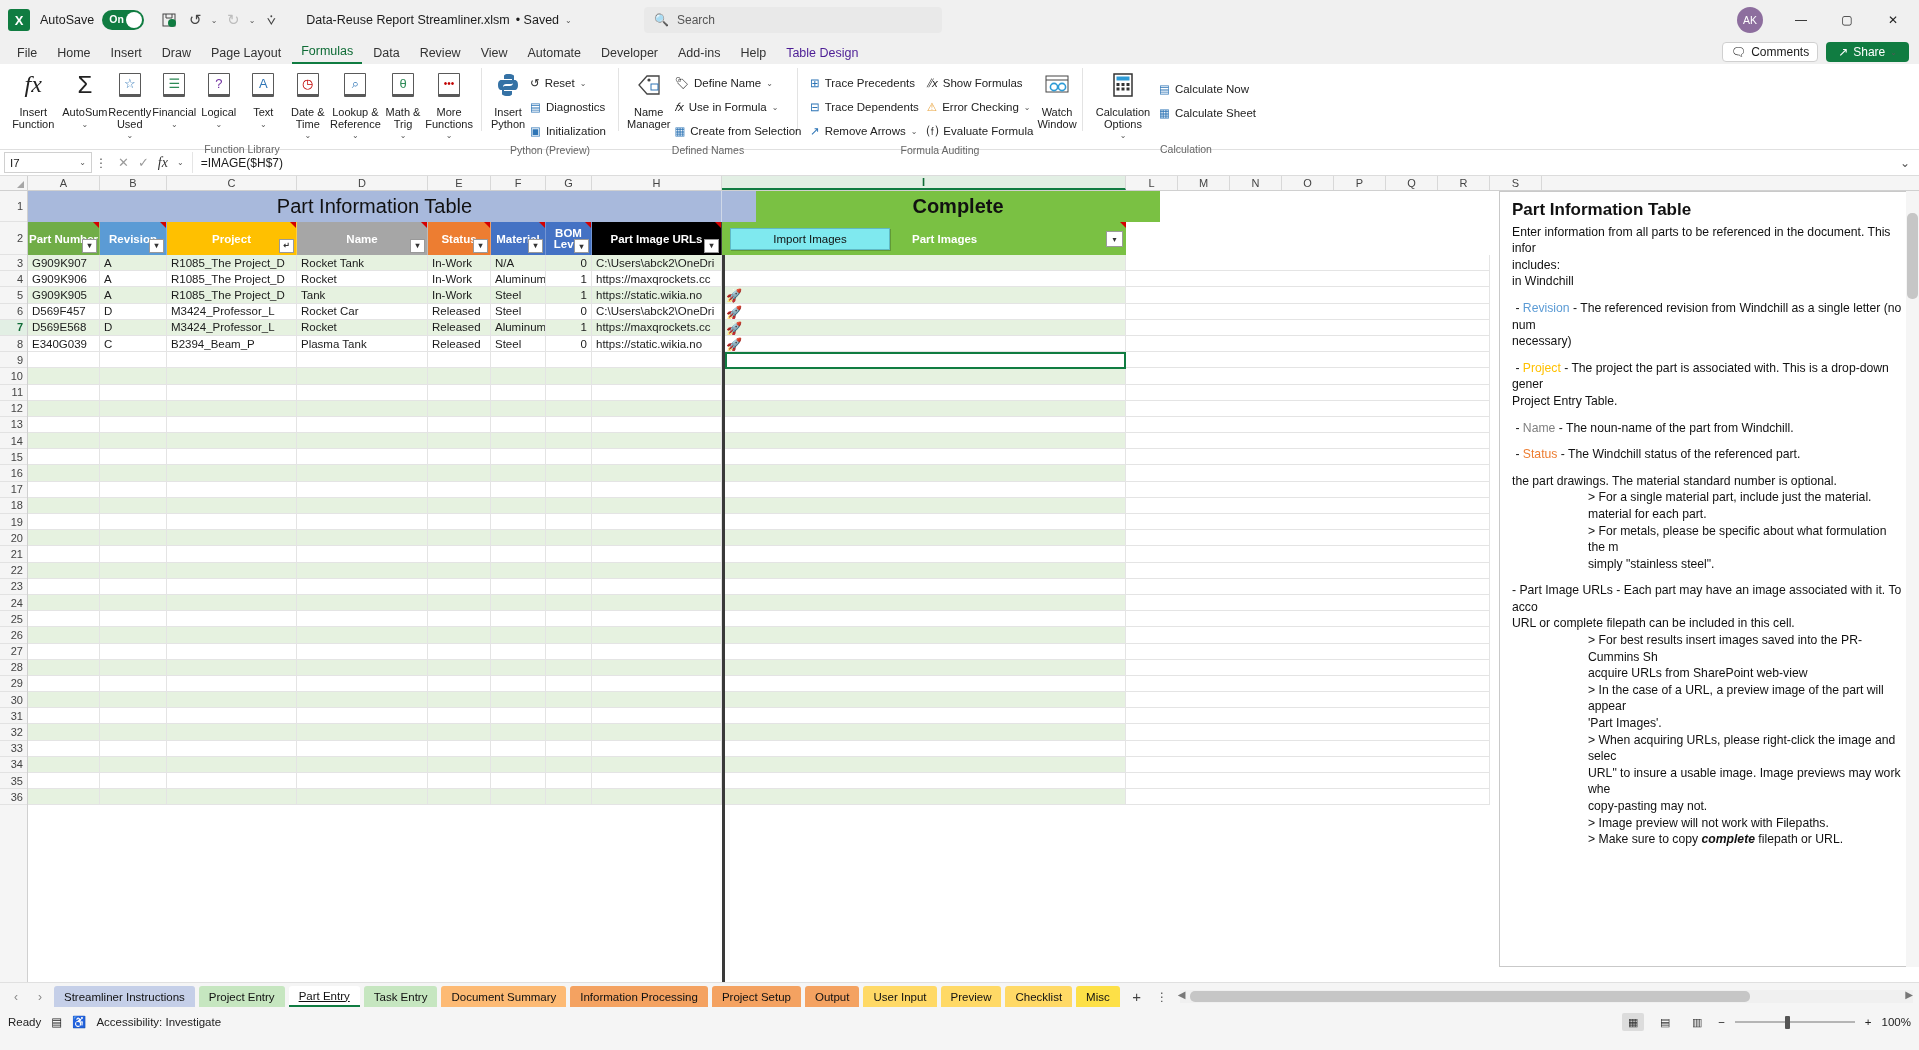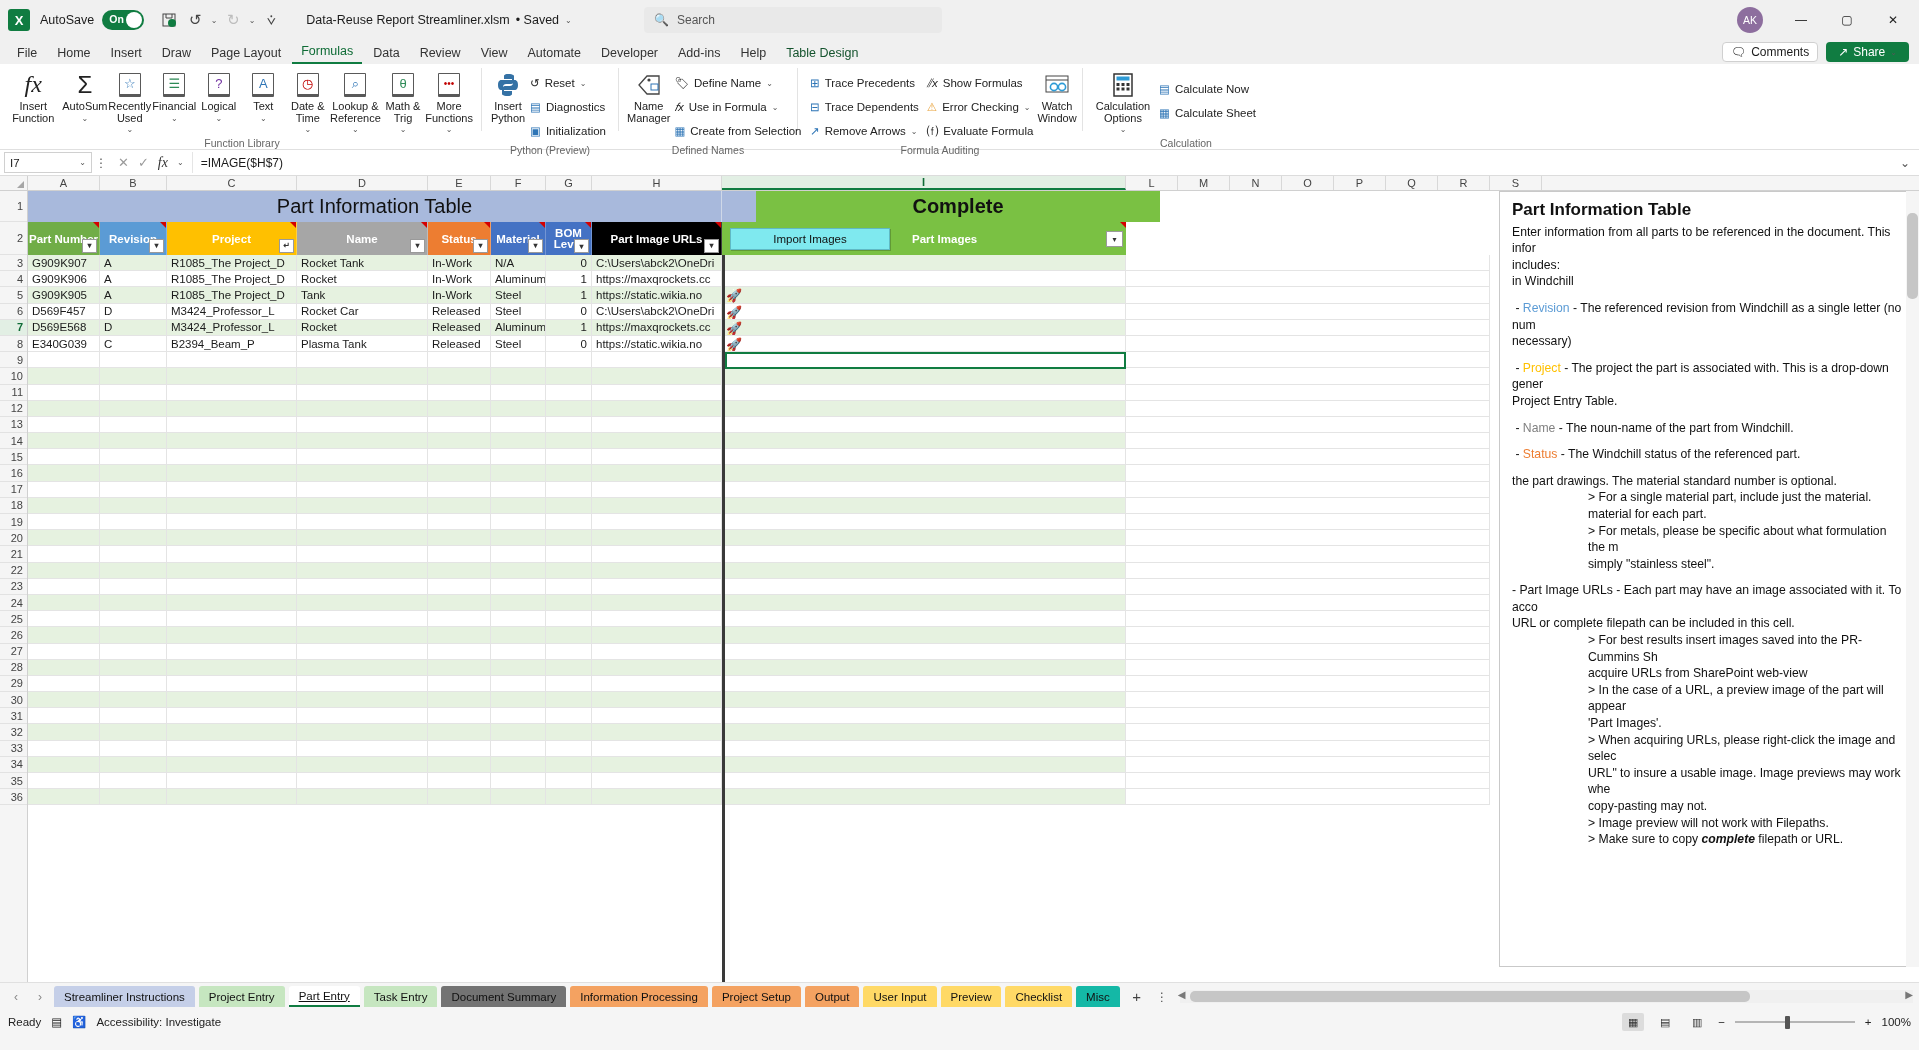--- a/index.html
+++ b/index.html
@@ -26,34 +26,34 @@
                border-radius:4px; display:flex; align-items:center; padding:0 10px; gap:8px; font-size:12px; color:#555;}
   .win-right { position:absolute; right:4px; top:0; height:40px; display:flex; align-items:center; gap:2px;}
   .avatar { width:26px; height:26px; border-radius:50%; background:#8d6e9e; color:#fff; font-size:10.5px;
             display:flex; align-items:center; justify-content:center; margin-right:14px;}
   .wbtn { width:44px; height:40px; display:flex; align-items:center; justify-content:center; font-size:12px; color:#222;}
 
   
   .ribbon-tabs { height:24px; background:#f0f0f0; display:flex; align-items:flex-end; padding-left:8px; gap:2px; font-size:12.5px;}
   .rtab { padding:2px 9px 4px; color:#333; white-space:nowrap;}
   .rtab.active { color:#0e6b35; font-weight:400; border-bottom:2px solid #107c41; }
-  .rtab.tabledesign { color:#14532d; }
+  .rtab.tabledesign { color:#4c1d95; }
   .tabs-right { margin-left:auto; display:flex; align-items:center; gap:8px; padding-right:10px; padding-bottom:2px;}
   .comments-btn { border:1px solid #d0d0d0; background:#fff; border-radius:4px; padding:2px 8px; font-size:12px; display:flex; gap:5px; align-items:center;}
   .share-btn { background:#107c41; color:#fff; border-radius:4px; padding:3px 12px; font-size:12px; display:flex; gap:5px; align-items:center;}
 
   
   .ribbon { height:86px; background:#fff; border-bottom:1px solid #e0e0e0; display:flex; position:relative; padding-left:6px;}
   .rgroup { display:flex; flex-direction:column; height:86px; position:relative; padding:0 5px;}
   .rgroup .grow { display:flex; flex:1; align-items:flex-start; padding-top:3px; }
   .glabel { text-align:center; font-size:10.5px; color:#666; height:14px; line-height:14px;}
   .sep { width:1px; background:#e3e3e3; margin:4px 3px 18px; }
   .bigbtn { width:58px; display:flex; flex-direction:column; align-items:center; padding-top:4px; font-size:11px; text-align:center; line-height:11.5px; color:#222;}
   .bigbtn .ic { height:28px; display:flex; align-items:center; justify-content:center; }
-  .bigbtn .cap { margin-top:2px; }
+  .bigbtn .cap { margin-top:8px; }
   .smallitem { display:flex; align-items:center; gap:5px; font-size:11.5px; height:24px; padding:0 4px; color:#222; white-space:nowrap;}
   .smallcol { display:flex; flex-direction:column; padding-top:4px;}
   .caret { font-size:8px; color:#555; }
 
   
   .book { width:22px; height:24px; border:1.4px solid #595959; border-bottom-width:3px; border-radius:1px;
           display:flex; align-items:center; justify-content:center; font-size:13px; background:#fff;}
 
   
   .formulabar { height:26px; background:#fff; display:flex; align-items:center; border-bottom:1px solid #dcdcdc; padding:0 4px;}
@@ -1062,28 +1062,28 @@
 </div>
 
 <div class="sheetbar">
   <div class="navarrow">‹</div>
   <div class="navarrow">›</div>
   <div id="sheettabs" style="display:flex;gap:4px;align-items:flex-end">
       <div class="stab" style="background: rgb(197, 207, 232);">Streamliner Instructions</div>
       <div class="stab" style="background: rgb(198, 230, 192);">Project Entry</div>
       <div class="stab active" style="background: rgb(255, 255, 255);">Part Entry</div>
       <div class="stab" style="background: rgb(198, 230, 192);">Task Entry</div>
-      <div class="stab" style="background: #737373;">Document Summary</div>
+      <div class="stab" style="background: #fdba74;">Document Summary</div>
       <div class="stab" style="background: rgb(244, 162, 97);">Information Processing</div>
       <div class="stab" style="background: rgb(244, 162, 97);">Project Setup</div>
       <div class="stab" style="background: rgb(244, 162, 97);">Output</div>
       <div class="stab" style="background: rgb(255, 217, 102);">User Input</div>
       <div class="stab" style="background: rgb(255, 217, 102);">Preview</div>
       <div class="stab" style="background: rgb(255, 217, 102);">Checklist</div>
-      <div class="stab" style="background: #14b8a6;">Misc</div>
+      <div class="stab" style="background: #fde047;">Misc</div>
     </div>
   <div class="plus">+</div>
   <div class="sdots">⋮</div>
   <div class="hscroll">
     <span style="position:absolute;left:-2px;top:-1px;color:#777;font-size:10px">◀</span>
     <div class="hthumb"></div>
     <span style="position:absolute;right:0;top:-1px;color:#777;font-size:10px">▶</span>
   </div>
 </div>
 

